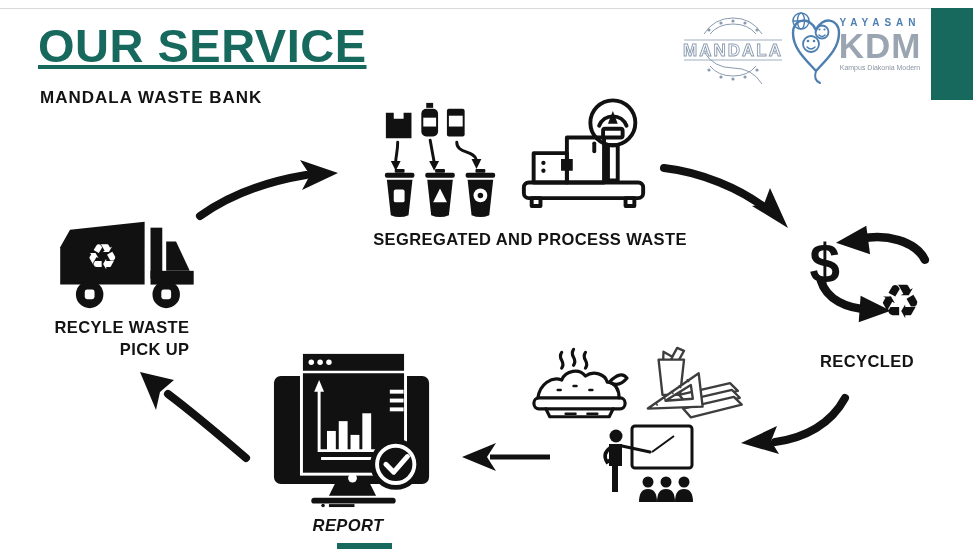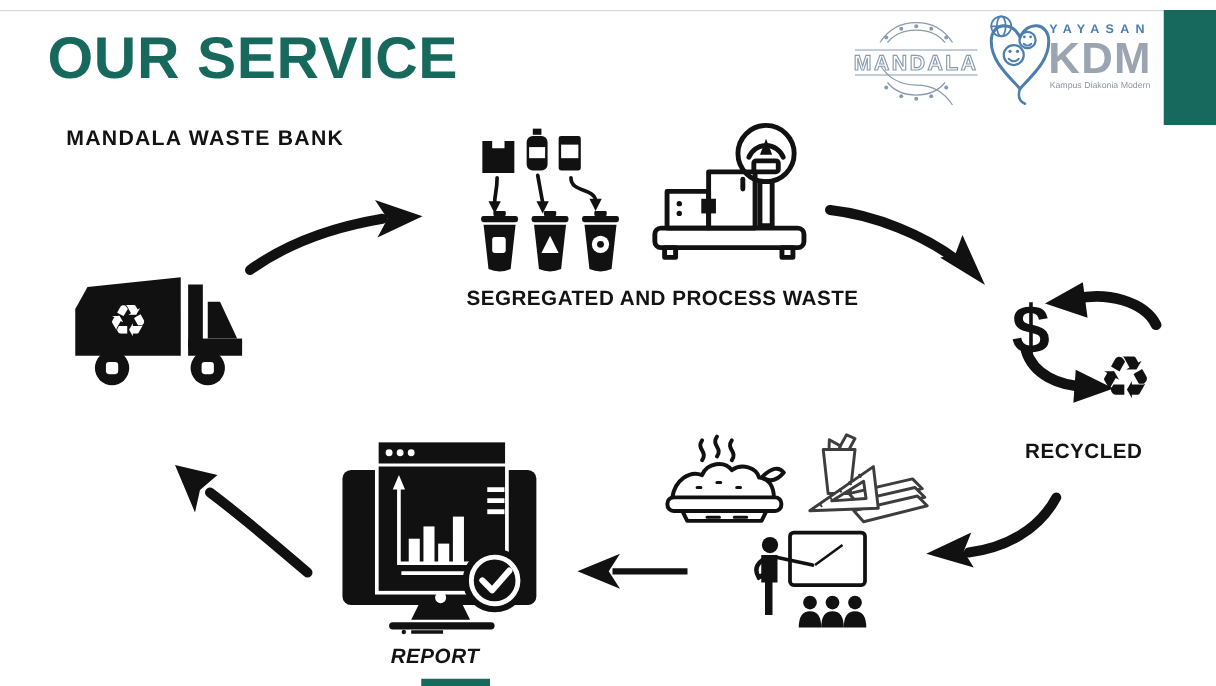--- a/index.html
+++ b/index.html
@@ -2,22 +2,22 @@
 <html style="--accent: #17695D; --ink: #111111; --logo-blue: #4D7EB0; --logo-gray: #9AA5B1; --logo-outline: #8A9BB0; --hairline: #D9D9D9;"><head>
 <meta charset="utf-8">
 <style>
   html,body{margin:0;padding:0;background:#e9e9e9;}
   .slide{position:relative;width:973px;height:549px;background:#ffffff;overflow:hidden;
          font-family:"Liberation Sans",sans-serif;color:#111;}
   .hairline{position:absolute;left:0;top:8px;width:931px;height:1px;background:var(--hairline,#d9d9d9);}
   .side-bar{position:absolute;left:931px;top:8px;width:42px;height:92px;background:var(--accent,#17695D);}
   .bottom-bar{position:absolute;left:337px;top:543px;width:55px;height:6px;background:var(--accent,#17695D);}
   .title{position:absolute;left:38px;top:18px;margin:0;font-size:47px;font-weight:800;
-         letter-spacing:.5px;color:var(--accent,#17695D);}
-  .subtitle{position:absolute;left:40px;top:88px;margin:13px;font-size:17px;font-weight:700;
+         letter-spacing:.5px;color:var(--accent,#17695D);text-decoration:underline;}
+  .subtitle{position:absolute;left:40px;top:88px;margin:0;font-size:17px;font-weight:700;
             letter-spacing:1px;color:#131313;}
   .icon{position:absolute;}
   .step-label{position:absolute;transform:translateX(-50%);text-align:right;white-space:nowrap;
               font-weight:700;font-size:16.5px;letter-spacing:.4px;line-height:1.35;color:#131313;}
 </style>
 </head>
 <body>
 
 <div class="slide">
 
@@ -84,20 +84,24 @@
       <path d="M102,18 h12 v52 h-12 Z"></path>
       <path d="M118,32 L128,32 L142,62 L118,62 Z"></path>
       <rect x="102" y="62" width="44" height="14"></rect>
       <circle cx="40" cy="86" r="14"></circle>
       <circle cx="118" cy="86" r="14"></circle>
     </g>
     <rect x="35" y="81" width="10" height="10" rx="2.5" fill="#fff"></rect>
     <rect x="113" y="81" width="10" height="10" rx="2.5" fill="#fff"></rect>
     <text x="53" y="60" text-anchor="middle" font-size="36" fill="#fff" font-family="DejaVu Sans">♻</text>
   </svg>
+  <div class="step-label" style="left:122px;top:316px;">
+    <span>RECYLE WASTE</span><br>
+    <span>PICK UP</span>
+  </div>
 
   <svg class="icon" style="left:378px;top:100px;" width="128" height="122" viewBox="0 0 130 122">
     <g fill="#111">
       <path d="M8,12 h8 v6 h10 v-6 h8 v26 h-26 Z"></path>
       <rect x="49" y="2" width="7" height="5"></rect>
       <rect x="44" y="8" width="17" height="28" rx="5"></rect>
       <rect x="70" y="8" width="18" height="28" rx="2"></rect>
     </g>
     <rect x="46" y="17" width="13" height="9" fill="#fff"></rect>
     <rect x="72" y="15" width="14" height="11" fill="#fff"></rect>

